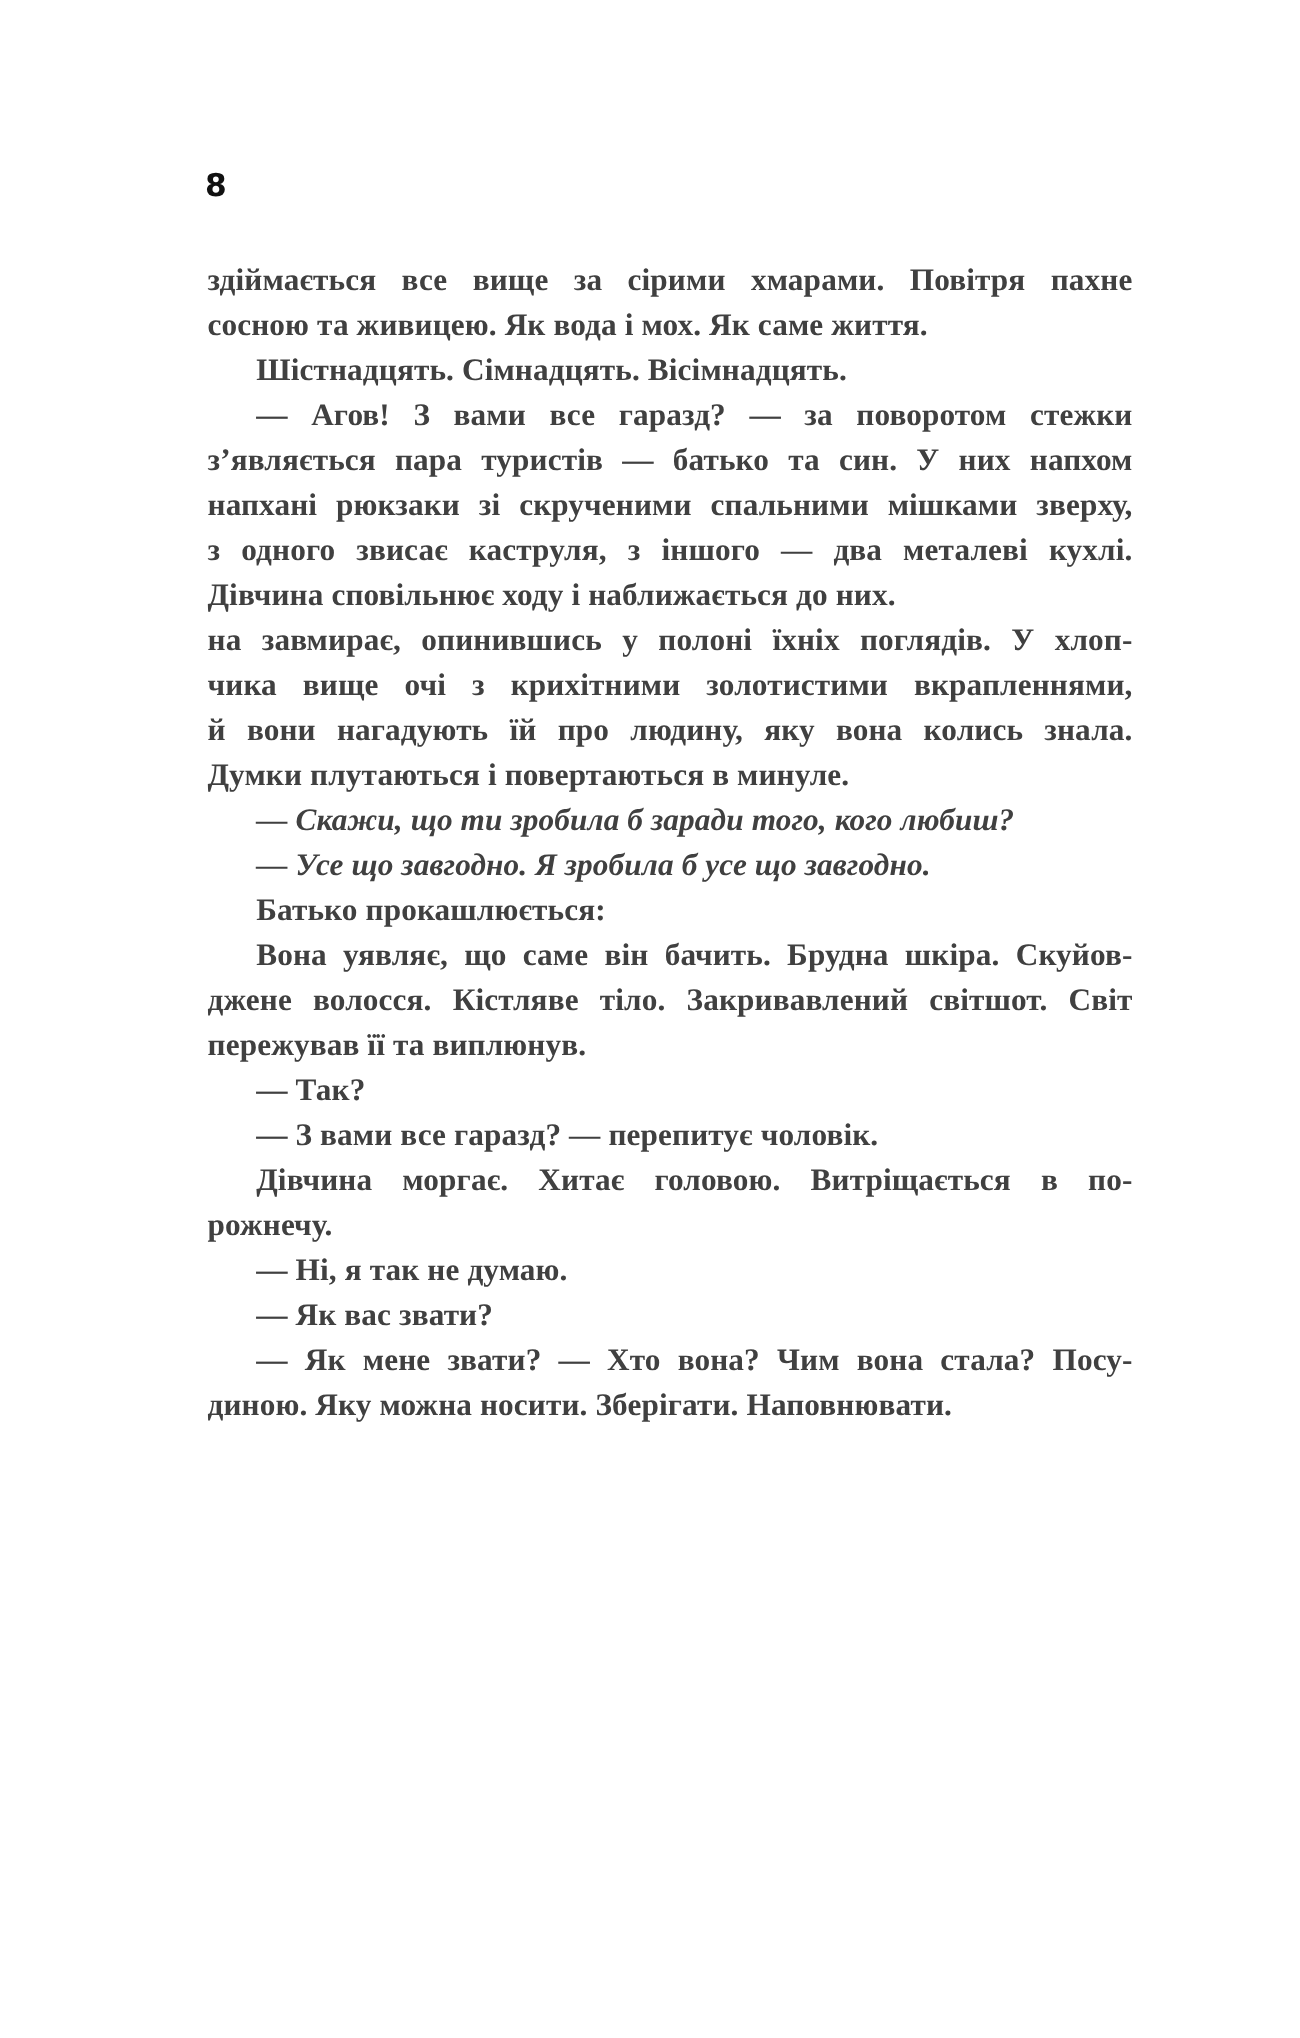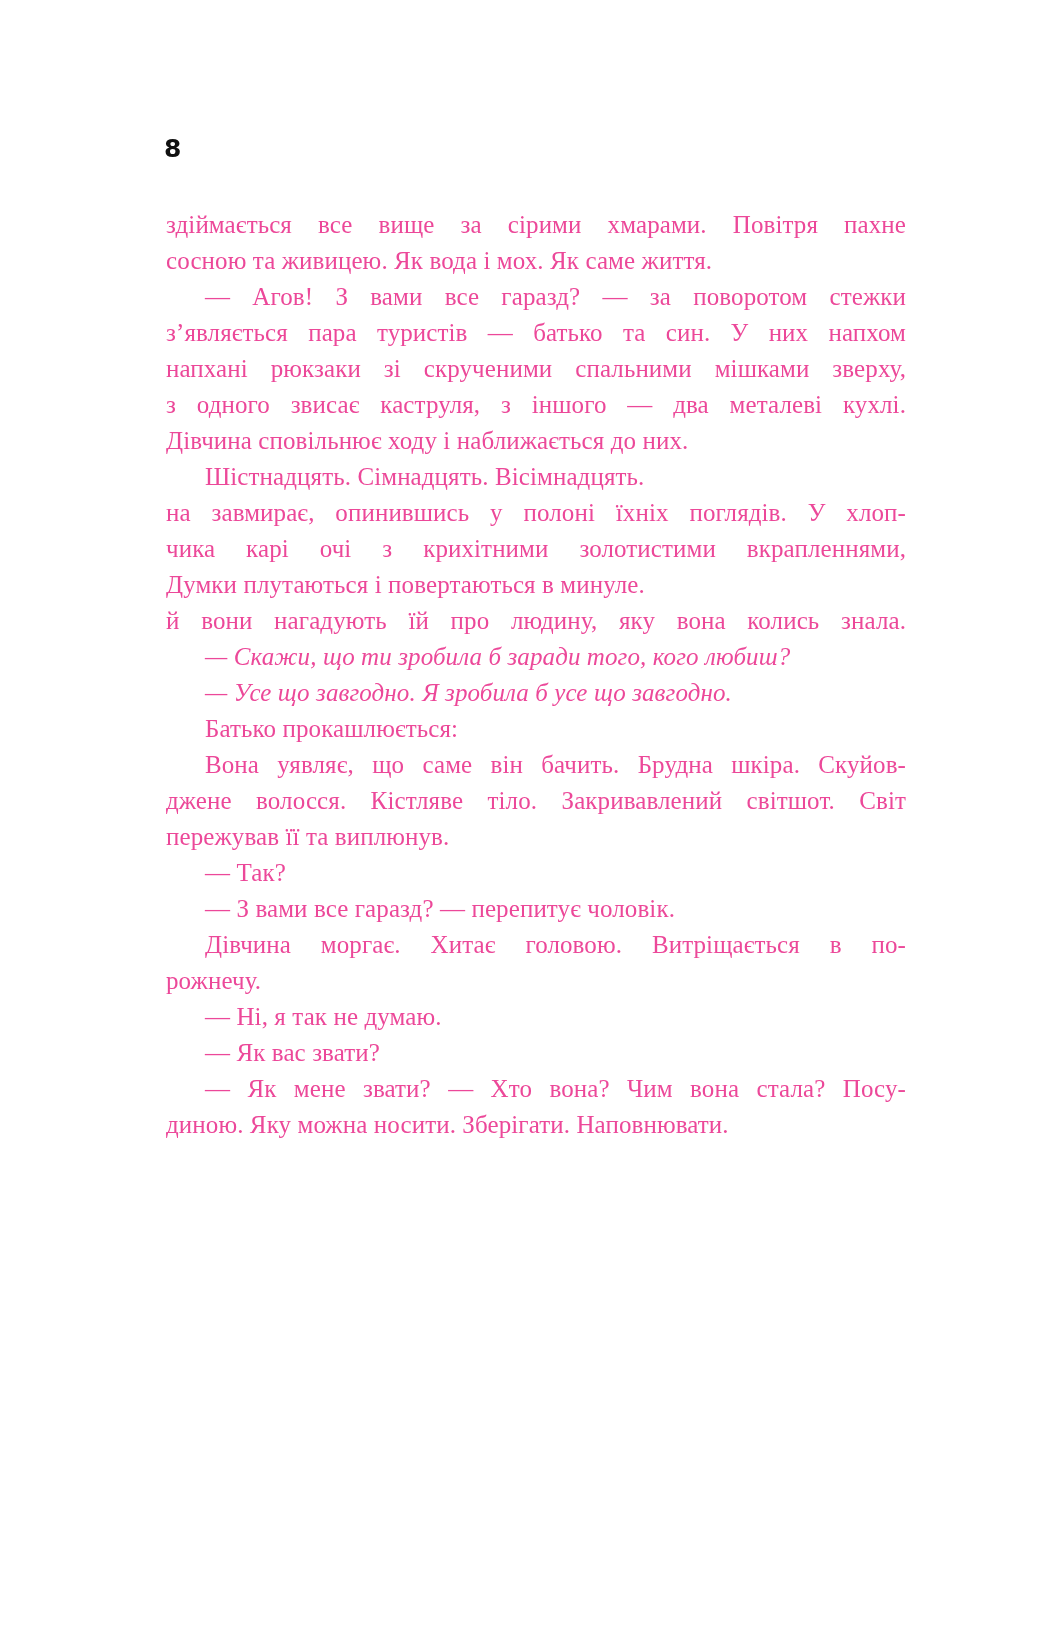--- a/index.html
+++ b/index.html
@@ -27,24 +27,25 @@
     font-weight: 700;
     font-size: 25px;
     color: #111111;
     line-height: 1;
   }
   .text-block {
     position: absolute;
     left: 166px;
     top: 207px;
     width: 740px;
-    color: #ec4899;
+    color: #404040;
     font-size: 25px;
     line-height: 36px;
     letter-spacing: 0.1px;
+    font-weight: bold;
   }
   .para {
     margin: 0;
     padding: 0;
   }
   .para.italic .line {
     font-style: italic;
   }
   .line {
     text-align: justify;
@@ -63,34 +64,34 @@
 <body>
 
 <div class="book-page">
   <div class="page-number">8</div>
   <main class="text-block">
       <div class="para">
         <div class="line">здіймається все вище за сірими хмарами. Повітря пахне</div>
         <div class="line last">сосною та живицею. Як вода і мох. Як саме життя.</div>
       </div>
       <div class="para">
+        <div class="line last indent">Шістнадцять. Сімнадцять. Вісімнадцять.</div>
+      </div>
+      <div class="para">
         <div class="line indent">— Агов! З вами все гаразд? — за поворотом стежки</div>
         <div class="line">з’являється пара туристів — батько та син. У них напхом</div>
         <div class="line">напхані рюкзаки зі скрученими спальними мішками зверху,</div>
         <div class="line">з одного звисає каструля, з іншого — два металеві кухлі.</div>
         <div class="line last">Дівчина сповільнює ходу і наближається до них.</div>
       </div>
       <div class="para">
-        <div class="line last indent">Шістнадцять. Сімнадцять. Вісімнадцять.</div>
-      </div>
-      <div class="para">
         <div class="line">на завмирає, опинившись у полоні їхніх поглядів. У хлоп-</div>
-        <div class="line">чика карі очі з крихітними золотистими вкрапленнями,</div>
+        <div class="line">чика вище очі з крихітними золотистими вкрапленнями,</div>
+        <div class="line">й вони нагадують їй про людину, яку вона колись знала.</div>
         <div class="line last">Думки плутаються і повертаються в минуле.</div>
-        <div class="line">й вони нагадують їй про людину, яку вона колись знала.</div>
       </div>
       <div class="para italic">
         <div class="line last indent">— Скажи, що ти зробила б заради того, кого любиш?</div>
       </div>
       <div class="para italic">
         <div class="line last indent">— Усе що завгодно. Я зробила б усе що завгодно.</div>
       </div>
       <div class="para">
         <div class="line last indent">Батько прокашлюється:</div>
       </div>

